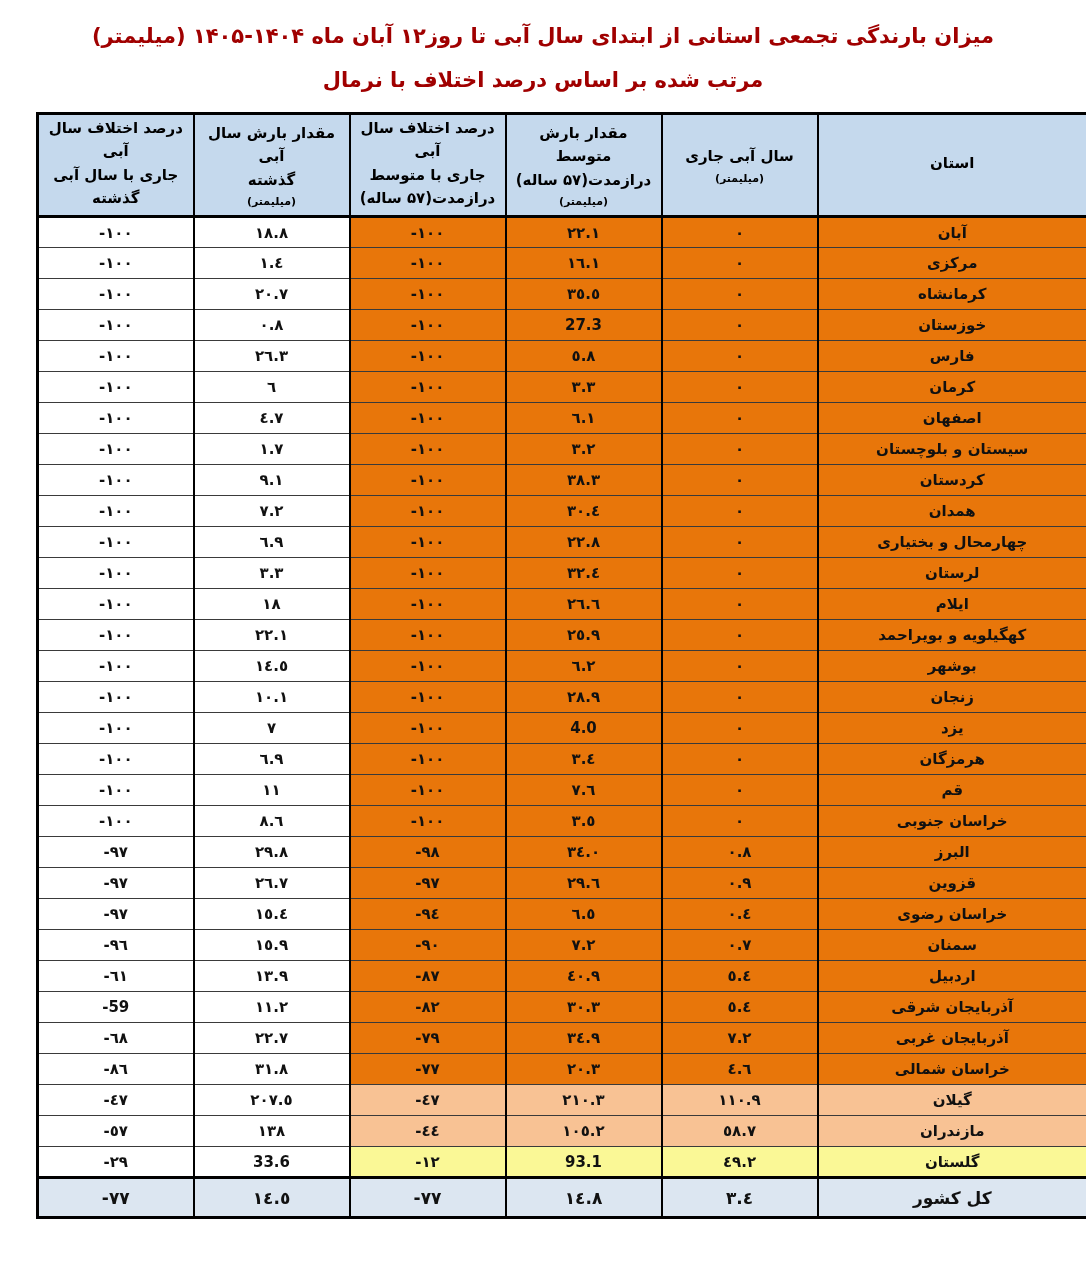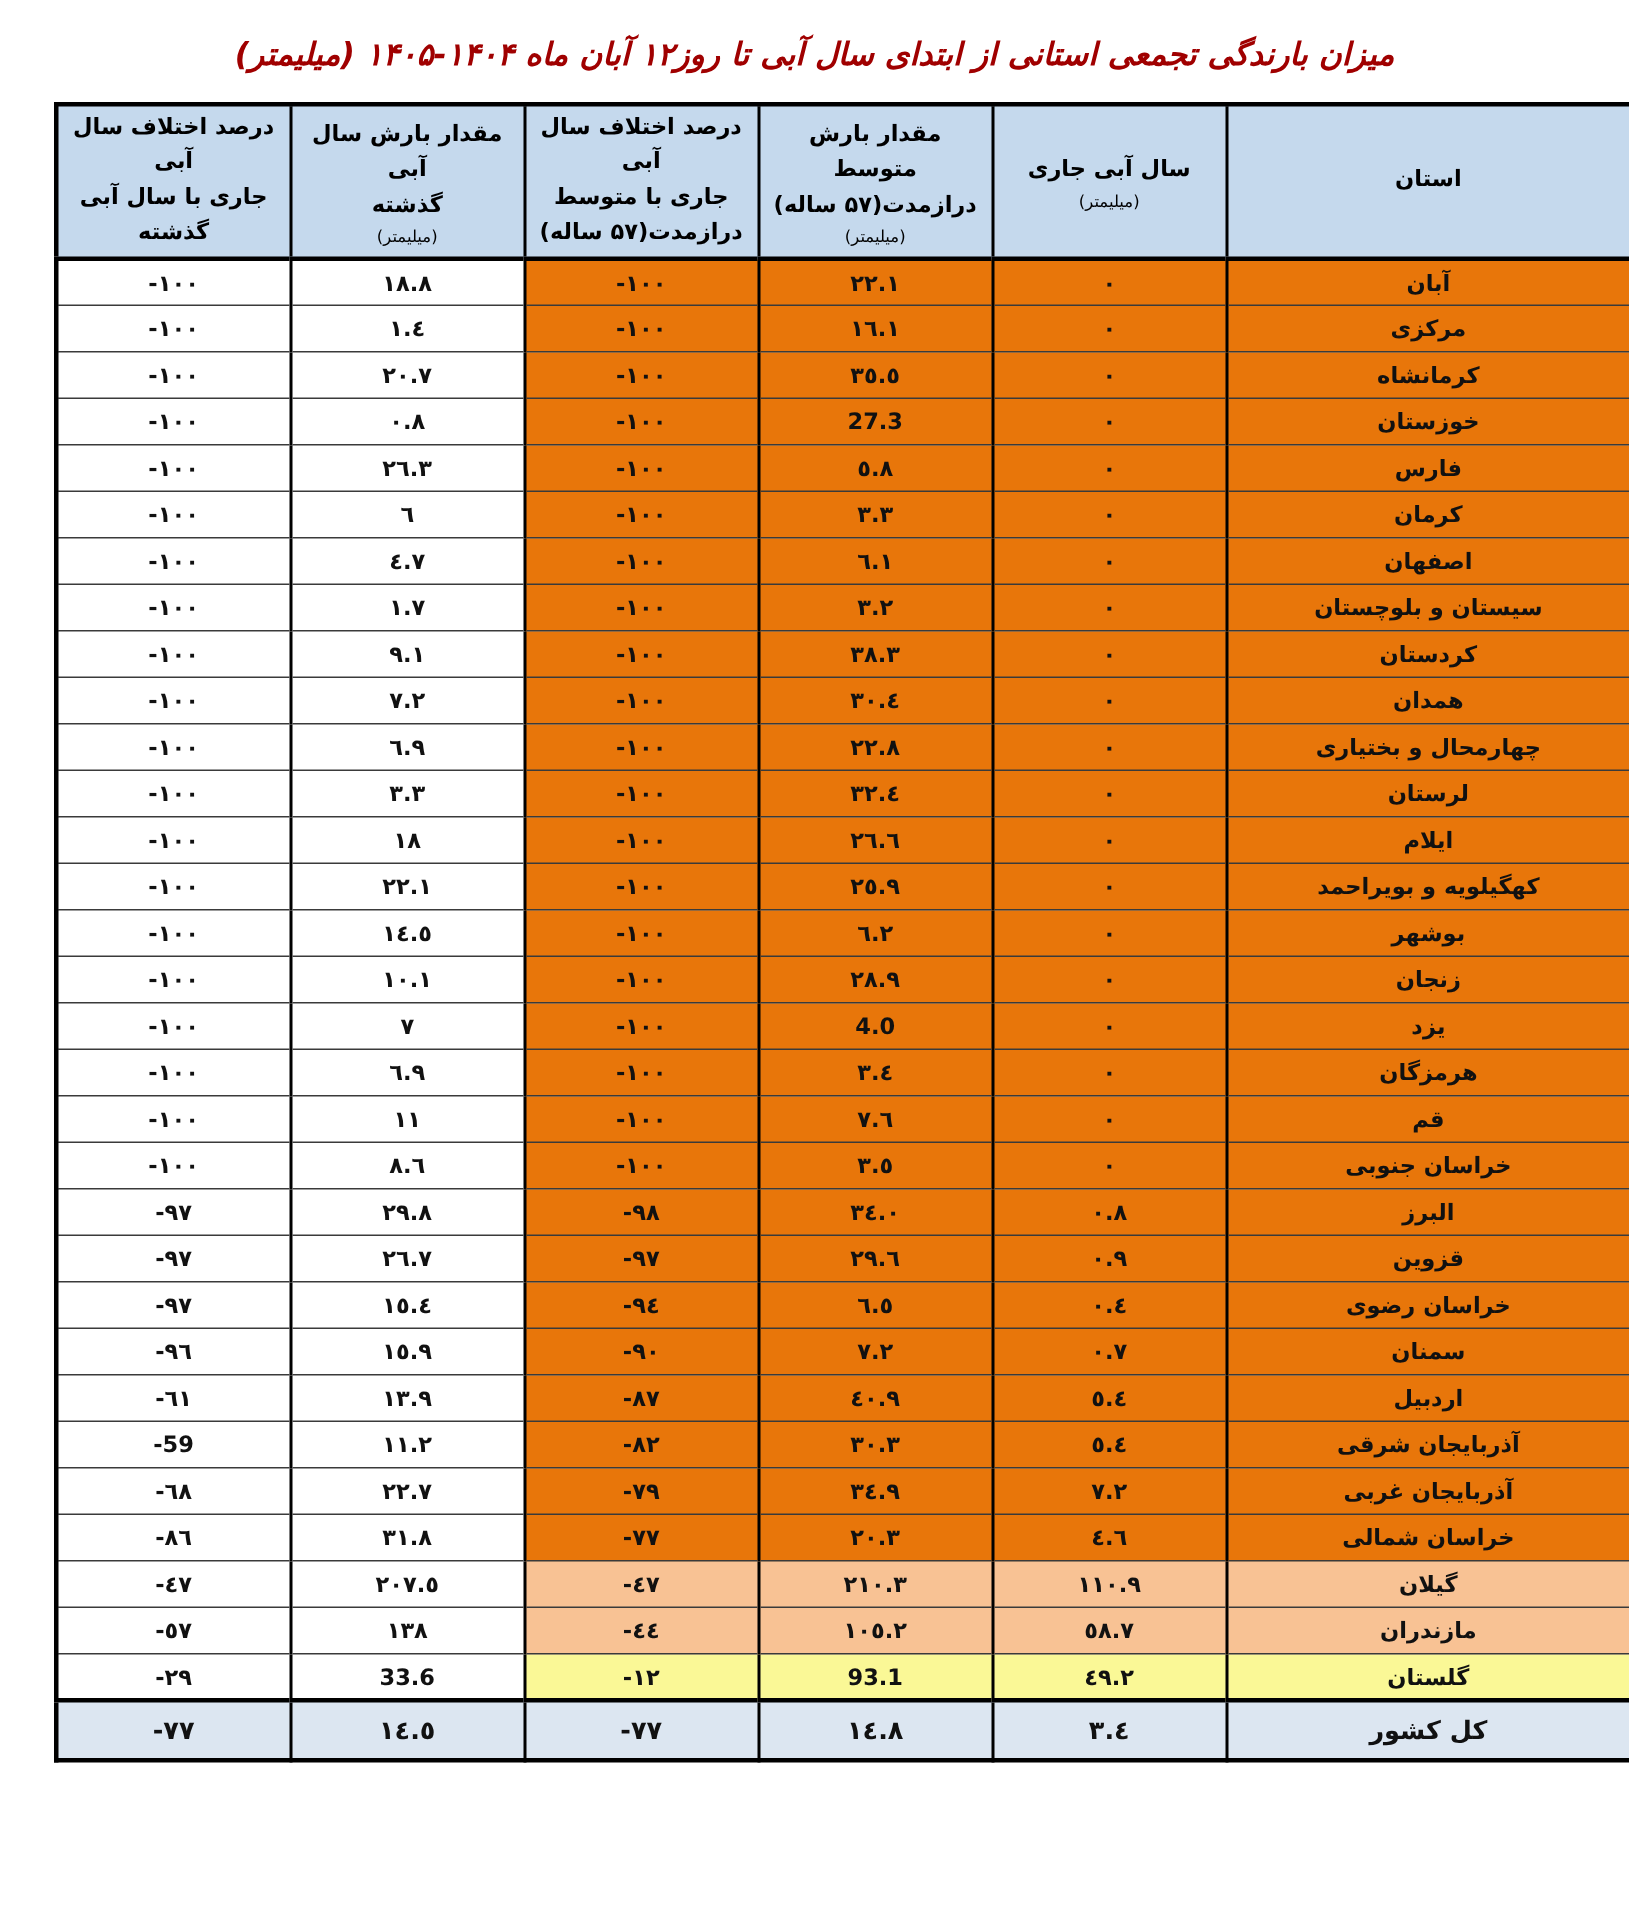--- a/index.html
+++ b/index.html
@@ -15,21 +15,21 @@
   body{
     width:1086px;height:1280px;background:#ffffff;
     font-family:"DejaVu Sans",sans-serif;
     overflow:hidden;
   }
   .title-wrap{
     direction:rtl;text-align:center;
     margin-top:24px;margin-bottom:20px;
     color:var(--title-red);font-weight:bold;
   }
-  .title-line1{font-size:21px;margin-bottom:20px;font-style:italic;}
+  .title-line1{font-size:21px;margin-bottom:20px;}
   .title-line2{font-size:21px;}
   table{
     direction:rtl;
     margin:0 0 0 36px;
     width:1050px;
     border-collapse:collapse;
     table-layout:fixed;
     border:3px solid #000;
   }
   col.c-prov{width:270px;}
@@ -42,21 +42,21 @@
     vertical-align:middle;
     text-align:center;
     padding:2px 4px;
     color:#000;
   }
   thead .main{
     font-size:15px;font-weight:bold;line-height:1.55;
     white-space:pre-line;
   }
   thead .sub{
-    font-size:11px;font-weight:normal;margin-top:3px;
+    font-size:11px;font-weight:bold;margin-top:3px;
   }
   tbody td{
     border-left:2px solid #000;
     border-right:2px solid #000;
     border-top:1.5px solid #3a3a3a;
     height:31px;
     text-align:center;
     vertical-align:middle;
     font-size:15px;
     font-weight:bold;
@@ -73,20 +73,21 @@
     border-top:3px solid #000;
     height:40px;
     font-size:17px;
   }
 </style>
 </head>
 <body>
 
 <div class="title-wrap">
   <div class="title-line1">میزان بارندگی تجمعی استانی از ابتدای سال آبی تا روز۱۲ آبان ماه ۱۴۰۴-۱۴۰۵ (میلیمتر)</div>
+  <div class="title-line2">مرتب شده بر اساس درصد اختلاف با نرمال</div>
 </div>
 
 <table>
   <colgroup>
     <col class="c-prov">
       <col class="c-std">
       <col class="c-std">
       <col class="c-std">
       <col class="c-std">
       <col class="c-std">

